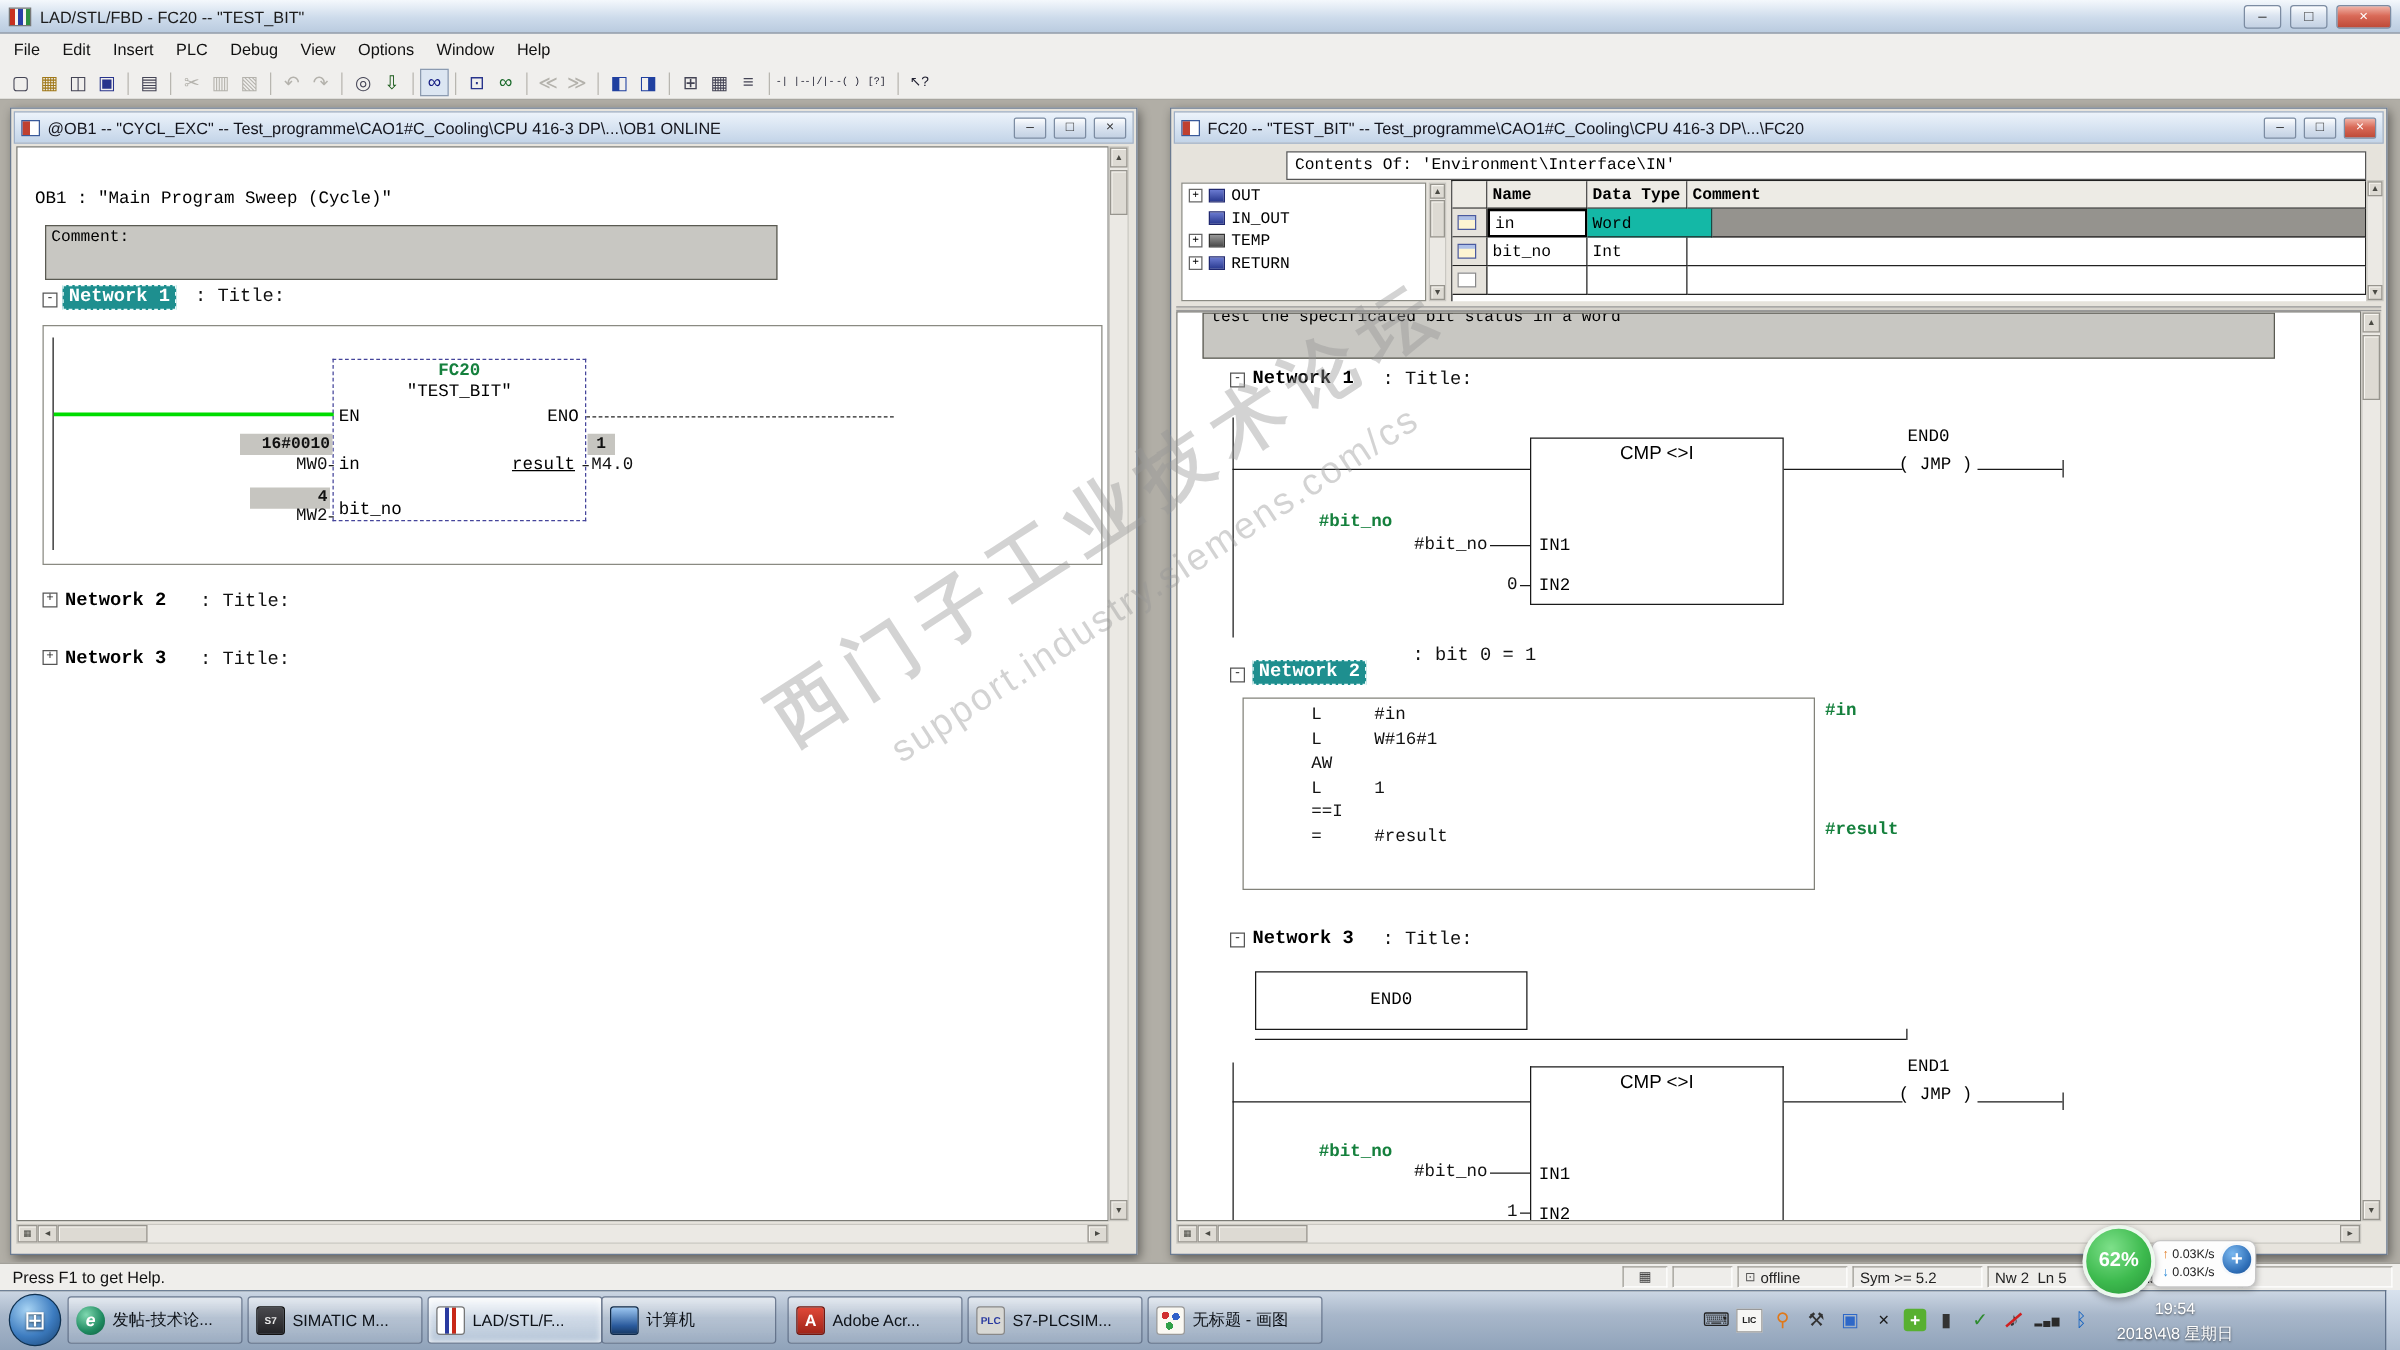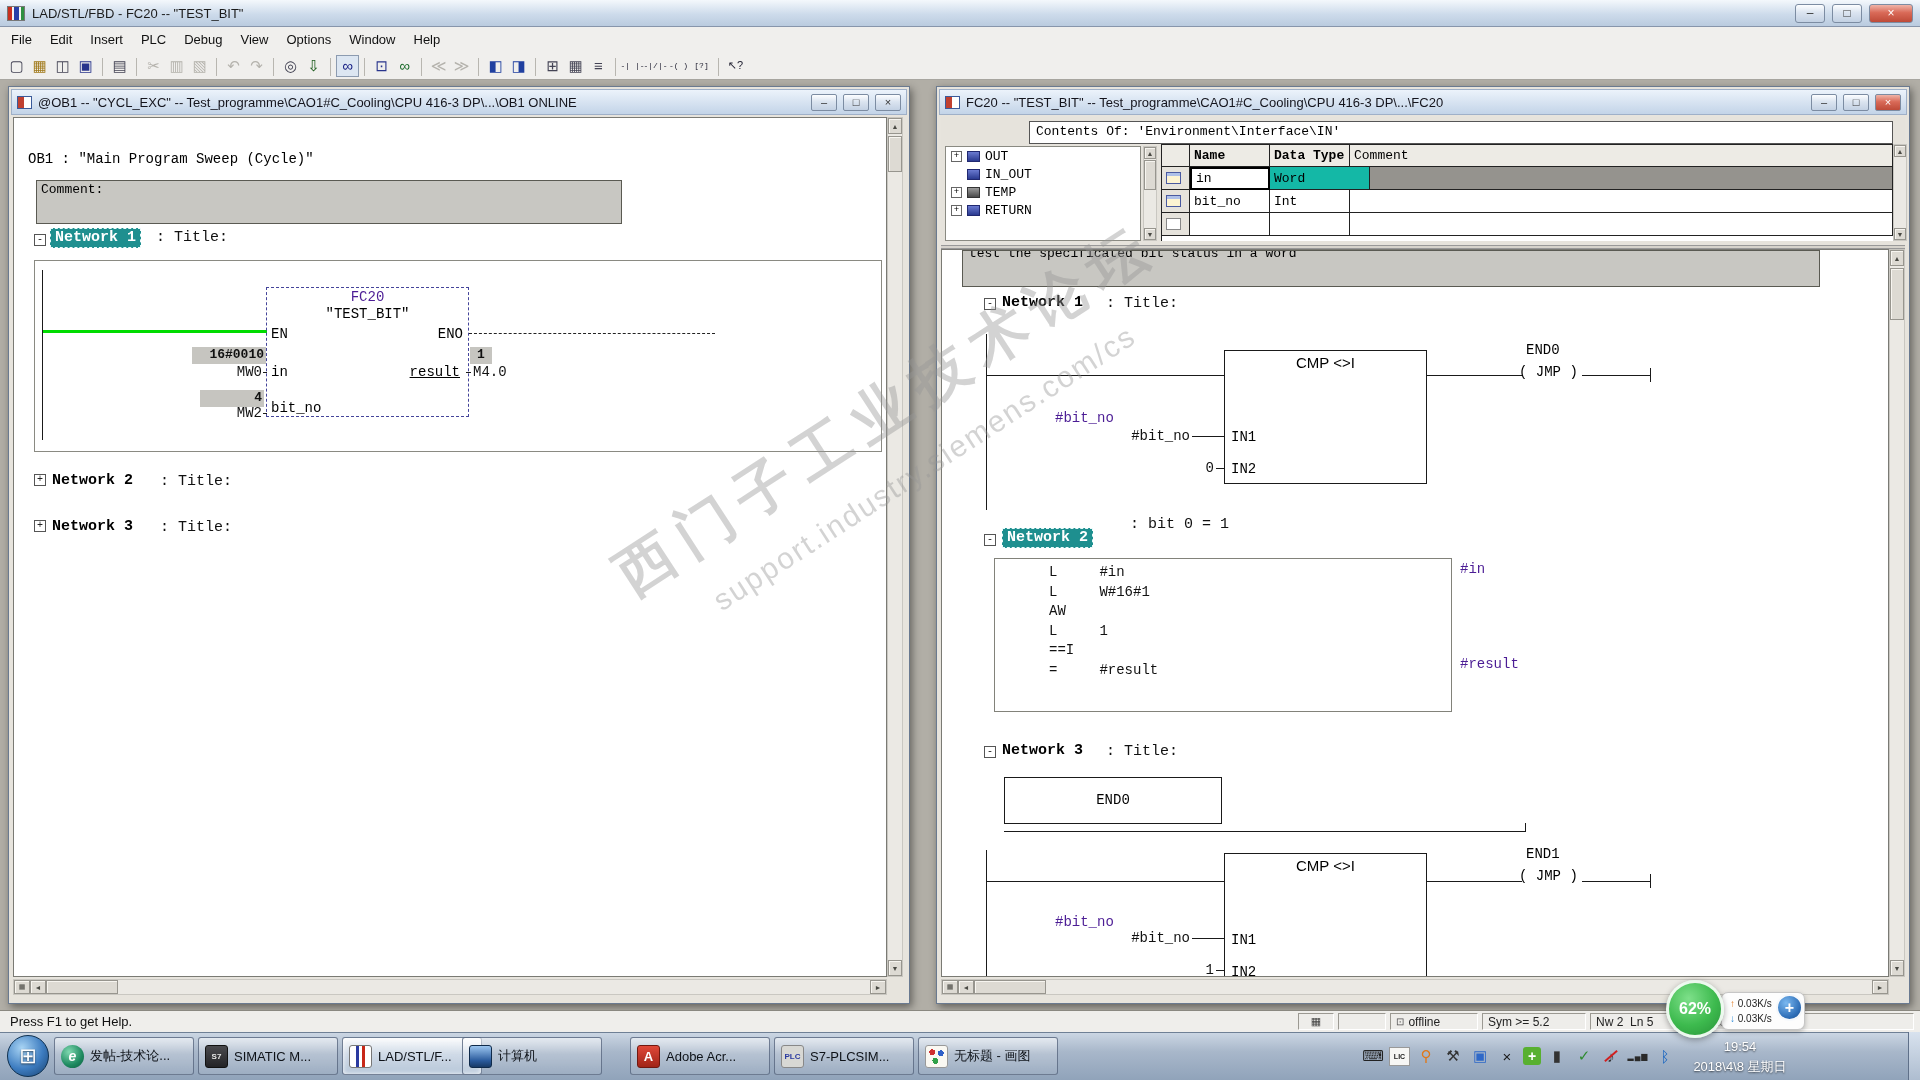--- a/index.html
+++ b/index.html
@@ -52,21 +52,21 @@
     display:flex;align-items:center;justify-content:center;font-size:7px;color:#4A4A44;box-sizing:border-box;}
   .sthumb{position:absolute;background:#DDDAD3;border:1px solid #97958E;box-shadow:inset 1px 1px 0 #F7F5F0;box-sizing:border-box;}
   
   .expbox{position:absolute;width:12px;height:12px;border:1px solid #555;background:#fff;font-size:10px;
     line-height:10px;text-align:center;color:#222;box-sizing:border-box;font-family:"Liberation Mono",monospace;}
   .netname{position:absolute;font-weight:bold;font-size:15px;}
   .netchip{position:absolute;background:#1E8F8F;color:#fff;border:1px dashed #EAFAFA;font-weight:bold;
     font-size:15px;padding:0 4px;line-height:18px;}
   .nettitle{position:absolute;font-size:15px;color:#111;}
   .chip{position:absolute;background:#C6C5C0;font-weight:bold;color:#111;}
-  .olv{color:#4c1d95;font-weight:normal;}
+  .olv{color:#15803d;font-weight:bold;}
   .cmt-box{position:absolute;background:#C8C7C2;border:1px solid #5A5A52;box-sizing:border-box;overflow:hidden;}
   .opnd{position:absolute;font-size:14px;color:#111;}
   .t13{font-size:13px;} .t14{font-size:14px;} .t15{font-size:15px;}
   .right{text-align:right;} .center{text-align:center;}
   
   .dcell{box-sizing:border-box;border-right:1px solid #222;border-bottom:1px solid #222;overflow:hidden;
     font-size:13px;display:flex;align-items:center;padding:0 4px;}
   .rowico{width:15px;height:12px;border:1px solid #4A5AA0;background:#FDF4D2;box-sizing:border-box;
     box-shadow:inset 0 3px 0 #AEC0E8;}
   .rowico.empty{background:#fff;border-color:#888;box-shadow:none;}
@@ -298,21 +298,21 @@
         <div class="sbtn" style="left:0;top:0;width:12px;height:12px;">▲</div>
         <div class="sthumb" style="left:0;top:13px;width:12px;height:30px;"></div>
         <div class="sbtn" style="left:0;top:81px;width:12px;height:12px;">▼</div>
       </div>
 
       <div class="a" style="left:220px;top:27px;width:732px;height:97px;background:#fff;border-left:1px solid #222;border-top:1px solid #222;box-sizing:border-box;">
         <div style="display:flex;height:22px;">
           <div class="dcell mono" style="width:28px;background:#EDEBE5;"></div>
           <div class="dcell mono" style="width:80px;background:#EDEBE5;font-weight:bold;">Name</div>
           <div class="dcell mono" style="width:80px;background:#EDEBE5;font-weight:bold;">Data Type</div>
-          <div class="dcell mono" style="flex:1;background:#EDEBE5;font-weight:normal;">Comment</div>
+          <div class="dcell mono" style="flex:1;background:#EDEBE5;font-weight:bold;">Comment</div>
         </div>
         <div style="display:flex;height:23px;">
           <div class="dcell" style="width:28px;background:#E6E3DC;">
               <span class="rowico"></span>
             </div>
           <div class="dcell mono" style="width:80px;border:2px solid #000;">in</div>
           <div class="dcell mono" style="width:100px;background:#14b8a6;">Word</div>
           <div class="dcell mono" style="flex:1;background:#95938E;"></div>
         </div>
         <div style="display:flex;height:23px;">
@@ -454,21 +454,21 @@
     <span>发帖-技术论...</span>
   </div>
   <div class="taskbtn" style="left:198px;">
     <span class="app-ico i2">S7</span>
     <span>SIMATIC M...</span>
   </div>
   <div class="taskbtn active" style="left:342px;">
     <span class="app-ico i3"></span>
     <span>LAD/STL/F...</span>
   </div>
-  <div class="taskbtn" style="left:462px;">
+  <div class="taskbtn" style="left:481px;">
     <span class="app-ico i4"></span>
     <span>计算机</span>
   </div>
   <div class="taskbtn" style="left:630px;">
     <span class="app-ico i5">A</span>
     <span>Adobe Acr...</span>
   </div>
   <div class="taskbtn" style="left:774px;">
     <span class="app-ico i6">PLC</span>
     <span>S7-PLCSIM...</span>

